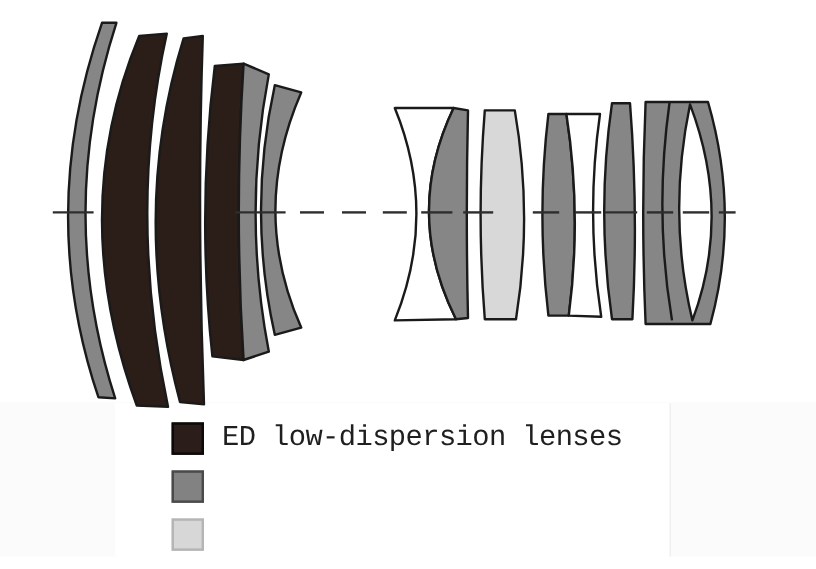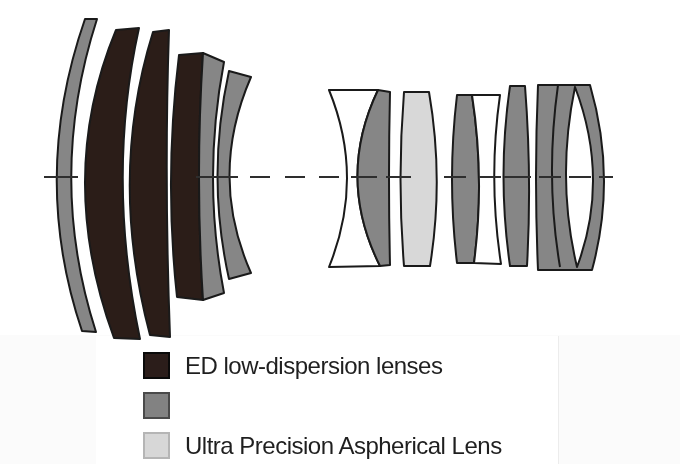--- a/index.html
+++ b/index.html
@@ -1,18 +1,18 @@
 <!DOCTYPE html>
 <html><head>
 <meta charset="utf-8">
 <style>
   html,body{margin:0;padding:0;background:#ffffff;}
   .page{
     position:relative;width:680px;height:464px;overflow:hidden;
-    background:#ffffff;font-family:Liberation Sans, sans-serif;
+    background:#ffffff;font-family:Liberation Mono, monospace;
   }
   .bottom-strip{position:absolute;left:0;top:335px;width:680px;height:139px;background:#fbfbfb;}
   .legend-panel-bg{position:absolute;left:96px;top:336px;width:462px;height:138px;background:#ffffff;border-right:1px solid #ececec;}
   .diagram-svg{position:absolute;left:0;top:0;}
   .legend{
     position:absolute;left:143px;top:352px;
     display:flex;flex-direction:column;gap:13px;
   }
   .legend-row{display:flex;align-items:center;gap:15px;height:27px;}
   .swatch{width:27px;height:27px;box-sizing:border-box;flex:0 0 auto;}
@@ -62,17 +62,16 @@
   <div class="legend">
     <div class="legend-row">
       <div class="swatch" style="background: rgb(43, 29, 26); border: 2px solid rgb(10, 10, 10);"></div>
       <div class="legend-label">ED low-dispersion lenses</div>
     </div>
     <div class="legend-row">
       <div class="swatch" style="background: rgb(130, 130, 130); border: 2px solid rgb(74, 74, 74);"></div>
     </div>
     <div class="legend-row">
       <div class="swatch" style="background: rgb(215, 215, 215); border: 2px solid rgb(181, 181, 181);"></div>
-      <div class="legend-label">Ultra Precision Aspherical Lens</div>
     </div>
   </div>
 
 </div>
 
 </body></html>

